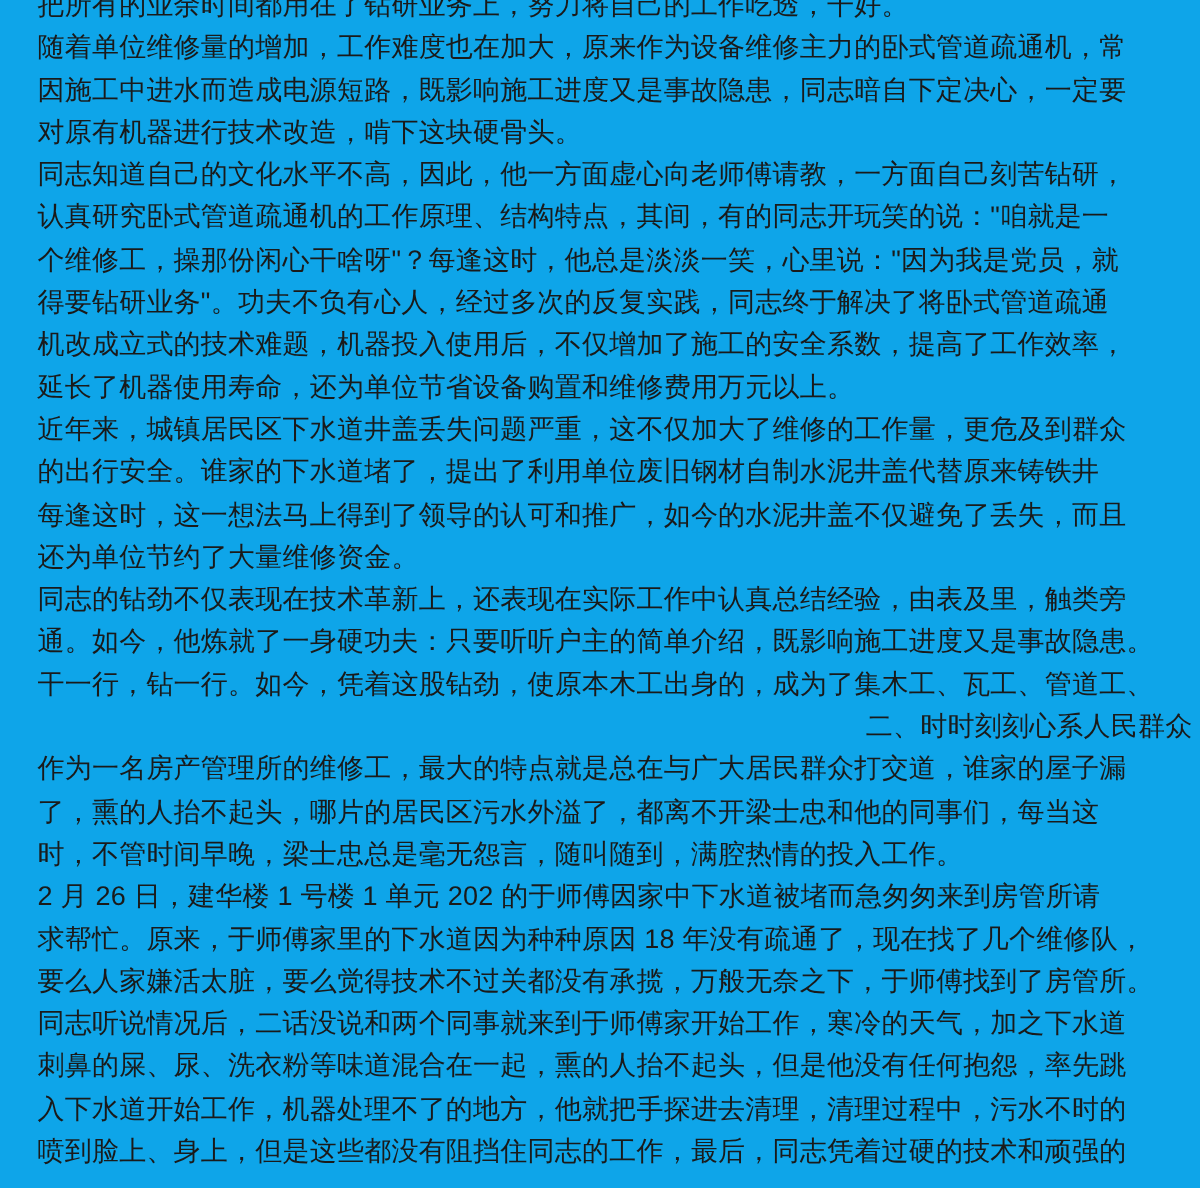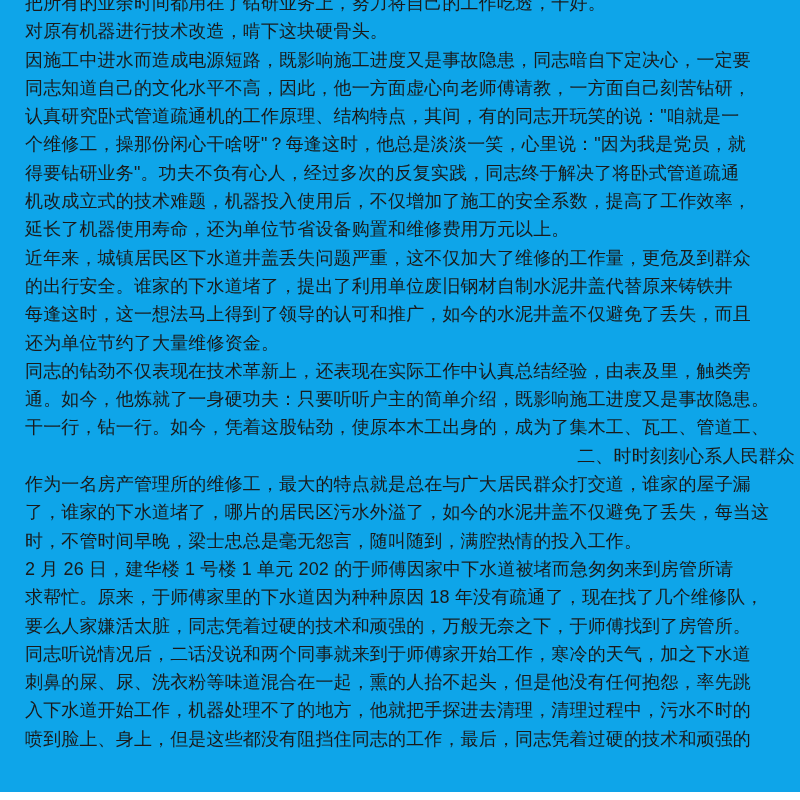--- a/index.html
+++ b/index.html
@@ -41,40 +41,41 @@
     font-weight: 400; 
     text-align: right;
   }
 </style>
 </head>
 <body>
 
 <div class="doc-page">
   <div class="text-block" id="text-block">
       <div class="line">把所有的业余时间都用在了钻研业务上，努力将自己的工作吃透，干好。</div>
+      <div class="line">随着单位维修量的增加，工作难度也在加大，原来作为设备维修主力的卧式管道疏通机，常</div>
+      <div class="line">因施工中进水而造成电源短路，既影响施工进度又是事故隐患，同志暗自下定决心，一定要</div>
       <div class="line">对原有机器进行技术改造，啃下这块硬骨头。</div>
-      <div class="line">因施工中进水而造成电源短路，既影响施工进度又是事故隐患，同志暗自下定决心，一定要</div>
       <div class="line">同志知道自己的文化水平不高，因此，他一方面虚心向老师傅请教，一方面自己刻苦钻研，</div>
       <div class="line">认真研究卧式管道疏通机的工作原理、结构特点，其间，有的同志开玩笑的说："咱就是一</div>
       <div class="line">个维修工，操那份闲心干啥呀"？每逢这时，他总是淡淡一笑，心里说："因为我是党员，就</div>
       <div class="line">得要钻研业务"。功夫不负有心人，经过多次的反复实践，同志终于解决了将卧式管道疏通</div>
       <div class="line">机改成立式的技术难题，机器投入使用后，不仅增加了施工的安全系数，提高了工作效率，</div>
       <div class="line">延长了机器使用寿命，还为单位节省设备购置和维修费用万元以上。</div>
       <div class="line">近年来，城镇居民区下水道井盖丢失问题严重，这不仅加大了维修的工作量，更危及到群众</div>
       <div class="line">的出行安全。谁家的下水道堵了，提出了利用单位废旧钢材自制水泥井盖代替原来铸铁井</div>
       <div class="line">每逢这时，这一想法马上得到了领导的认可和推广，如今的水泥井盖不仅避免了丢失，而且</div>
       <div class="line">还为单位节约了大量维修资金。</div>
       <div class="line">同志的钻劲不仅表现在技术革新上，还表现在实际工作中认真总结经验，由表及里，触类旁</div>
       <div class="line">通。如今，他炼就了一身硬功夫：只要听听户主的简单介绍，既影响施工进度又是事故隐患。</div>
       <div class="line">干一行，钻一行。如今，凭着这股钻劲，使原本木工出身的，成为了集木工、瓦工、管道工、</div>
       <div class="line heading">二、时时刻刻心系人民群众</div>
       <div class="line">作为一名房产管理所的维修工，最大的特点就是总在与广大居民群众打交道，谁家的屋子漏</div>
-      <div class="line">了，谁家的下水道堵了，哪片的居民区污水外溢了，如今的水泥井盖不仅避免了丢失，每当这</div>
+      <div class="line">了，熏的人抬不起头，哪片的居民区污水外溢了，都离不开梁士忠和他的同事们，每当这</div>
       <div class="line">时，不管时间早晚，梁士忠总是毫无怨言，随叫随到，满腔热情的投入工作。</div>
       <div class="line">2 月 26 日，建华楼 1 号楼 1 单元 202 的于师傅因家中下水道被堵而急匆匆来到房管所请</div>
       <div class="line">求帮忙。原来，于师傅家里的下水道因为种种原因 18 年没有疏通了，现在找了几个维修队，</div>
-      <div class="line">要么人家嫌活太脏，同志凭着过硬的技术和顽强的，万般无奈之下，于师傅找到了房管所。</div>
+      <div class="line">要么人家嫌活太脏，要么觉得技术不过关都没有承揽，万般无奈之下，于师傅找到了房管所。</div>
       <div class="line">同志听说情况后，二话没说和两个同事就来到于师傅家开始工作，寒冷的天气，加之下水道</div>
       <div class="line">刺鼻的屎、尿、洗衣粉等味道混合在一起，熏的人抬不起头，但是他没有任何抱怨，率先跳</div>
       <div class="line">入下水道开始工作，机器处理不了的地方，他就把手探进去清理，清理过程中，污水不时的</div>
       <div class="line">喷到脸上、身上，但是这些都没有阻挡住同志的工作，最后，同志凭着过硬的技术和顽强的</div>
     </div>
 </div>
 
 </body></html>

